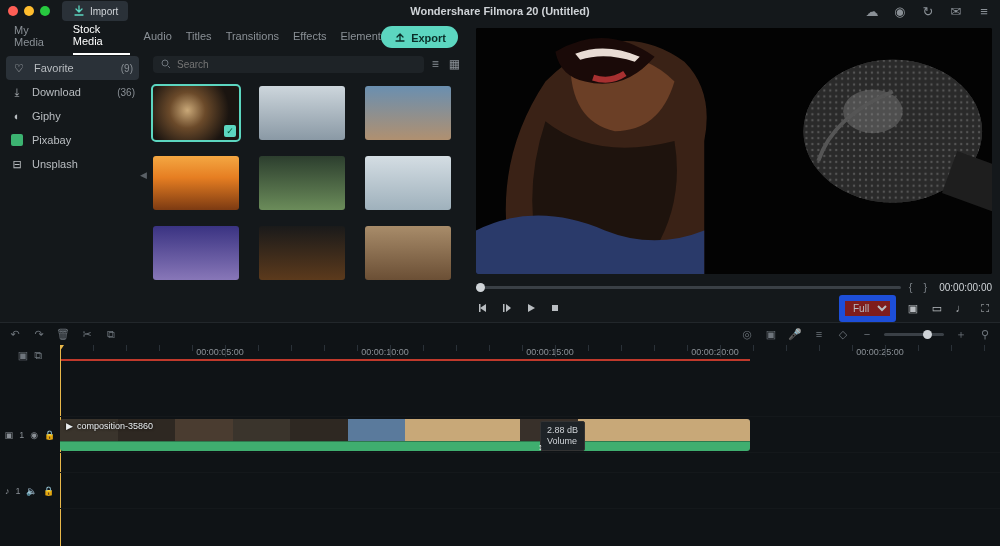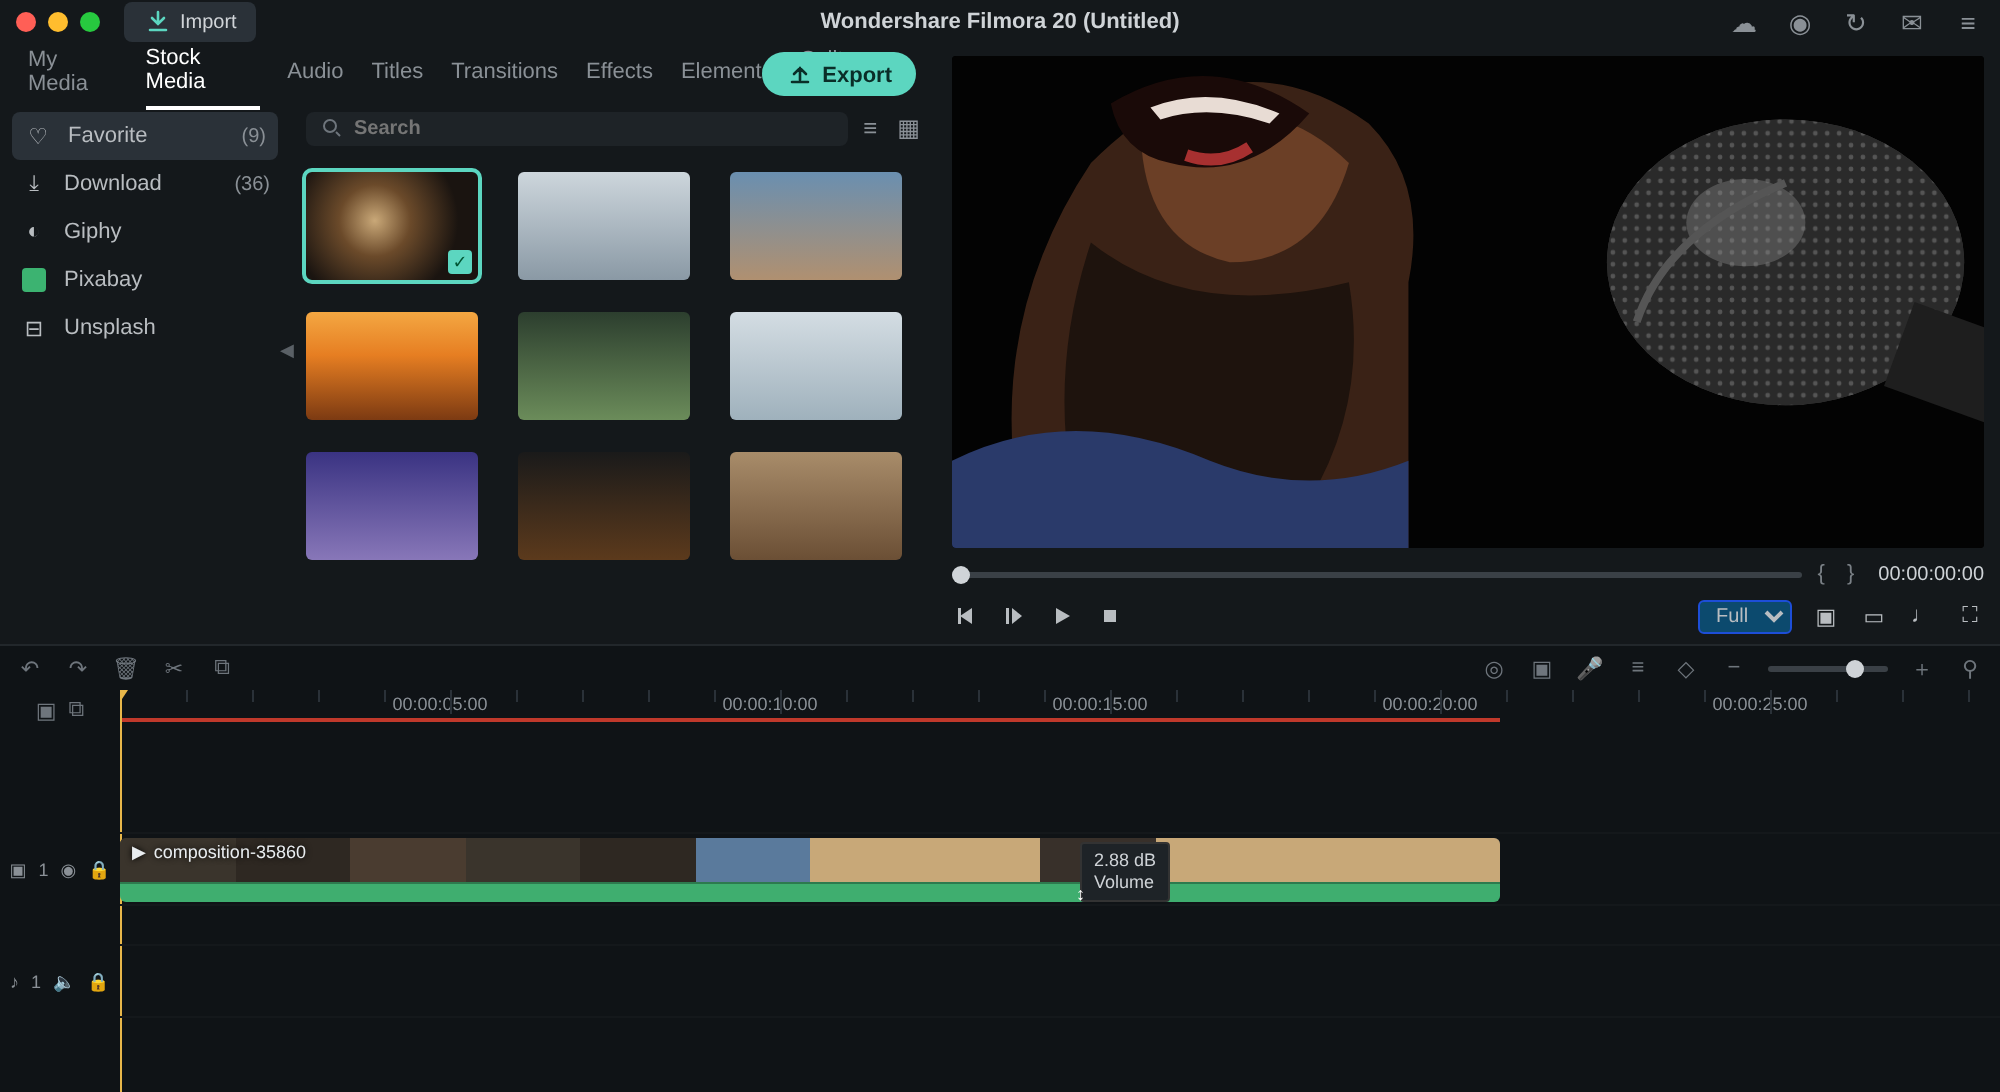--- a/index.html
+++ b/index.html
@@ -27,42 +27,42 @@
   .sidebar { width: 145px; padding-top: 6px; background: #14181b; }
   .side-item { display: flex; align-items: center; padding: 5px 10px; gap: 8px; color: #b9bdc1; cursor: pointer; }
   .side-item.active { background: #2a3138; border-radius: 4px; margin: 0 6px; padding: 5px 6px; }
   .side-item .cnt { margin-left: auto; color: #8a9096; font-size: 10px; }
   .side-icon { width: 14px; height: 14px; display: inline-flex; align-items: center; justify-content: center; font-size: 11px; }
   .pix { width: 12px; height: 12px; background: #3cb371; border-radius: 2px; }
 
   .grid-wrap { flex: 1; display: flex; flex-direction: column; }
   .searchbar { height: 28px; display: flex; align-items: center; padding: 0 8px; gap: 6px; }
   .search { flex: 1; background: #1e2327; border-radius: 4px; display: flex; align-items: center; padding: 3px 8px; gap: 6px; color: #6e757c; }
-  .search input { background: transparent; border: none; outline: none; color: #b9bdc1; flex: 1; font-size: 10px; font-weight: bold; }
+  .search input { background: transparent; border: none; outline: none; color: #b9bdc1; flex: 1; font-size: 10px; }
   .grid-mode { color: #8a9096; font-size: 12px; padding: 2px; }
 
   .thumbs { flex: 1; padding: 8px; display: grid; grid-template-columns: repeat(3, 86px); grid-auto-rows: 54px; gap: 16px 20px; justify-content: start; align-content: start; }
   .thumb { width: 86px; height: 54px; border-radius: 3px; overflow: hidden; position: relative; cursor: pointer; }
   .thumb.sel { outline: 2px solid #5cd6c0; }
   .thumb .check { position: absolute; right: 3px; bottom: 3px; width: 12px; height: 12px; background: #5cd6c0; color: #053; font-size: 9px; display: flex; align-items: center; justify-content: center; border-radius: 2px; }
   .collapse { position: absolute; left: 140px; top: 170px; color: #5a6066; font-size: 9px; }
 
   
   .preview { flex: 1; display: flex; flex-direction: column; padding: 6px 8px 2px 6px; }
   .pv { flex: 1; background: #000; border-radius: 2px; overflow: hidden; position: relative; }
   .pv-scrub { height: 18px; display: flex; align-items: center; gap: 8px; margin-top: 4px; }
   .scrub-track { flex: 1; height: 3px; background: #3a4046; border-radius: 2px; position: relative; }
   .scrub-head { position: absolute; left: 0; top: -3px; width: 9px; height: 9px; background: #d0d4d8; border-radius: 50%; }
   .braces { color: #7a8086; letter-spacing: 4px; }
   .tc { color: #cfd3d7; font-size: 10px; }
 
   .pv-ctrl { height: 24px; display: flex; align-items: center; gap: 10px; }
   .pv-ctrl .group { display: flex; gap: 10px; color: #b9bdc1; align-items: center; }
   .pv-ctrl .right { margin-left: auto; display: flex; gap: 10px; align-items: center; }
-  .pv-ctrl select { background: #0c4a6e; border: 1px solid #1d4ed8; color: #b9bdc1; font-size: 10px; padding: 1px 4px; border-radius: 3px; }
+  .pv-ctrl select { background: #7f1d1d; border: 6px solid #1d4ed8; color: #b9bdc1; font-size: 10px; padding: 1px 4px; border-radius: 3px; }
   .ic { width: 14px; height: 14px; display: inline-flex; align-items: center; justify-content: center; }
 
   
   .timeline { height: 224px; background: #0f1316; border-top: 1px solid #22272b; display: flex; flex-direction: column; }
   .tl-tools { height: 22px; display: flex; align-items: center; padding: 0 8px; gap: 10px; color: #6e757c; }
   .tl-tools .rgroup { margin-left: auto; display: flex; gap: 10px; align-items: center; }
   .zoom { width: 60px; height: 3px; background: #3a4046; position: relative; border-radius: 2px; }
   .zoom::after { content: ''; position: absolute; right: 12px; top: -3px; width: 9px; height: 9px; background: #cfd3d7; border-radius: 50%; }
 
   .tl-body { flex: 1; display: flex; }

